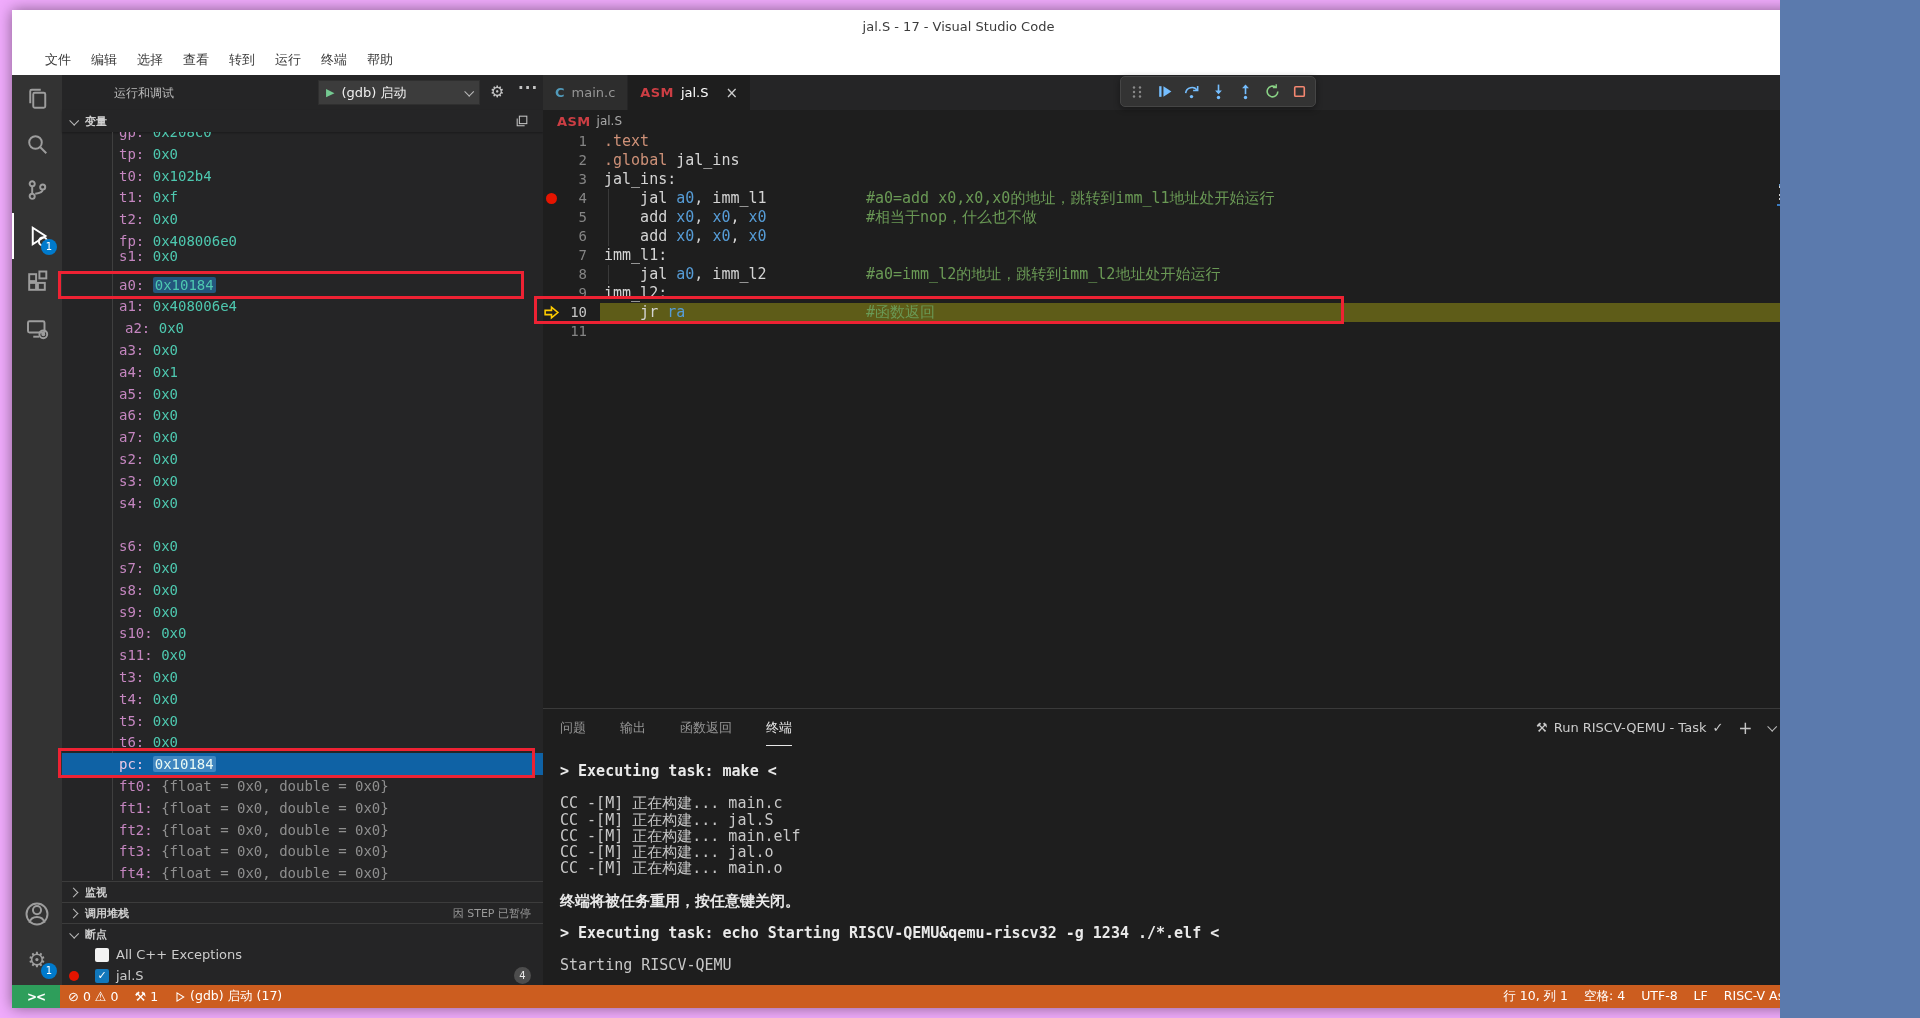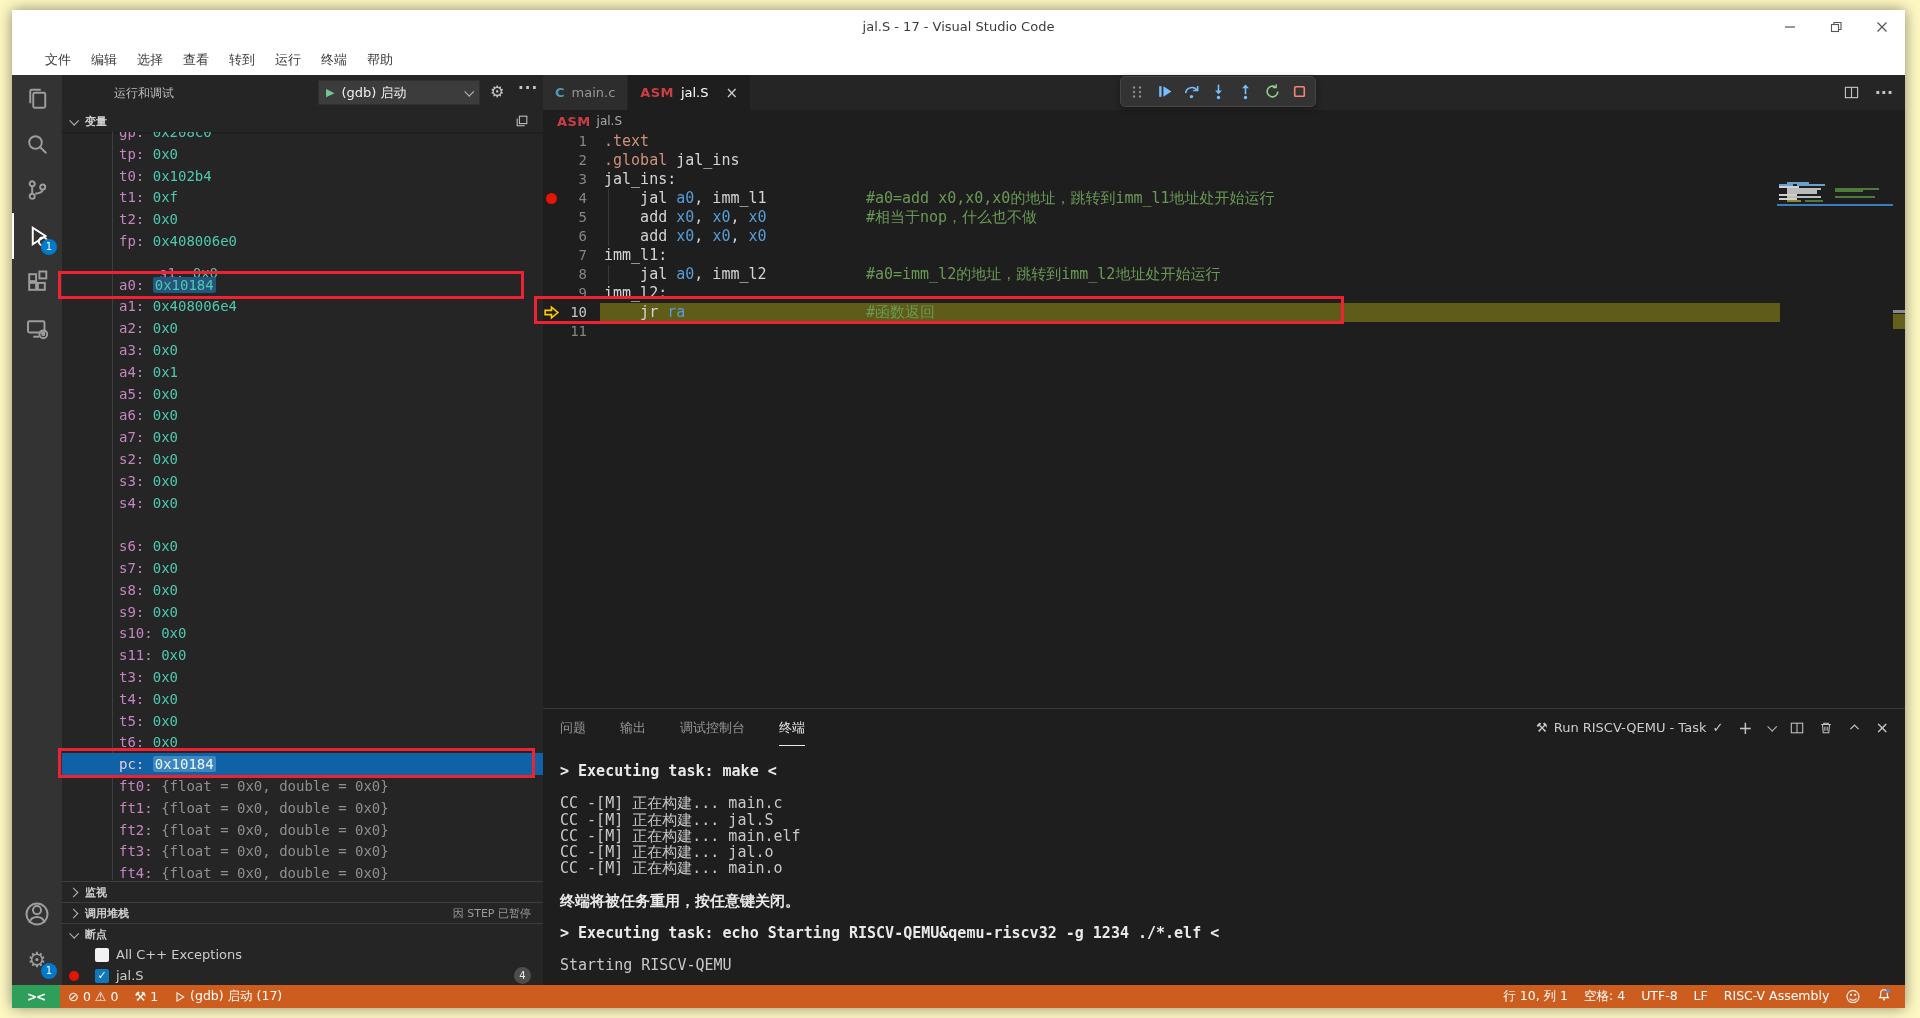--- a/index.html
+++ b/index.html
@@ -1,17 +1,17 @@
 <!DOCTYPE html>
 <html><head>
 <meta charset="utf-8">
 <style>
 *{margin:0;padding:0;box-sizing:border-box}
 html,body{background:#5b7aad}
-.screen{position:relative;width:1920px;height:1018px;background:#fef9c3;overflow:hidden;
+.screen{position:relative;width:1780px;height:1018px;background:#f0abfc;overflow:hidden;
  font-family:"DejaVu Sans",sans-serif;-webkit-font-smoothing:antialiased}
 .window{position:absolute;left:12px;top:10px;width:1893px;height:998px;background:#1e1e1e;box-shadow:0 0 14px rgba(0,0,0,.45)}
 
 
 .titlebar{position:absolute;left:0;top:0;width:100%;height:34px;background:#ffffff}
 .title{position:absolute;left:0;width:100%;text-align:center;line-height:34px;font-size:13px;color:#3c3c3c}
 .win-controls{position:absolute;right:0;top:0;height:34px;display:flex}
 .win-btn{width:46px;height:34px;display:flex;align-items:center;justify-content:center;color:#555}
 .menubar{position:absolute;left:0;top:34px;width:100%;height:31px;background:#ffffff;display:flex;align-items:center;padding-left:23px}
 .menu-item{font-size:13px;color:#3b3b3b;padding:4px 10px;cursor:default}
@@ -241,24 +241,24 @@
       </div>
 
       <div class="var-list" id="var-list">
         <div class="guide"></div>
       <div class="var-row" style="top: -11px;"><span class="var-name">gp: </span><span class="var-val">0x208c0</span></div>
             <div class="var-row" style="top: 10.8px;"><span class="var-name">tp: </span><span class="var-val">0x0</span></div>
             <div class="var-row" style="top: 32.6px;"><span class="var-name">t0: </span><span class="var-val">0x102b4</span></div>
             <div class="var-row" style="top: 54.4px;"><span class="var-name">t1: </span><span class="var-val">0xf</span></div>
             <div class="var-row" style="top: 76.2px;"><span class="var-name">t2: </span><span class="var-val">0x0</span></div>
             <div class="var-row" style="top: 98px;"><span class="var-name">fp: </span><span class="var-val">0x408006e0</span></div>
-            <div class="var-row" style="top: 130px; margin-left: 40px;"><span class="var-name">s1: </span><span class="var-val">0x0</span></div>
+            <div class="var-row" style="top: 113px;"><span class="var-name">s1: </span><span class="var-val">0x0</span></div>
             <div class="var-row" style="top: 141.6px;"><span class="var-name">a0: </span><span class="var-val valbox">0x10184</span></div>
             <div class="var-row" style="top: 163.4px;"><span class="var-name">a1: </span><span class="var-val">0x408006e4</span></div>
-            <div class="var-row" style="top: 185.2px;"><span class="var-name">a2: </span><span class="var-val">0x0</span></div>
+            <div class="var-row" style="top: 185.2px; margin-left: 6px;"><span class="var-name">a2: </span><span class="var-val">0x0</span></div>
             <div class="var-row" style="top: 207px;"><span class="var-name">a3: </span><span class="var-val">0x0</span></div>
             <div class="var-row" style="top: 228.8px;"><span class="var-name">a4: </span><span class="var-val">0x1</span></div>
             <div class="var-row" style="top: 250.6px;"><span class="var-name">a5: </span><span class="var-val">0x0</span></div>
             <div class="var-row" style="top: 272.4px;"><span class="var-name">a6: </span><span class="var-val">0x0</span></div>
             <div class="var-row" style="top: 294.2px;"><span class="var-name">a7: </span><span class="var-val">0x0</span></div>
             <div class="var-row" style="top: 316px;"><span class="var-name">s2: </span><span class="var-val">0x0</span></div>
             <div class="var-row" style="top: 337.8px;"><span class="var-name">s3: </span><span class="var-val">0x0</span></div>
             <div class="var-row" style="top: 359.6px;"><span class="var-name">s4: </span><span class="var-val">0x0</span></div>
             <div class="var-row" style="top: 403.2px;"><span class="var-name">s6: </span><span class="var-val">0x0</span></div>
             <div class="var-row" style="top: 425px;"><span class="var-name">s7: </span><span class="var-val">0x0</span></div>
@@ -365,21 +365,21 @@
             <div class="cl current ind" style="top: 171px;"><div class="cur-bg"></div><div class="gut"><svg width="17" height="17" viewBox="0 0 16 16" fill="none" stroke="#ffcc00" stroke-width="1.5">
                   <path d="M2 6h6V3l6 5-6 5v-3H2z"></path>
                 </svg></div><div class="num">10</div><div class="txt"><span class="tok-pl">    jr </span><span class="tok-reg">ra</span><span class="tok-pl">                    </span><span class="tok-com">#函数返回</span></div></div>
             <div class="cl" style="top: 190px;"><div class="gut"></div><div class="num">11</div><div class="txt"></div></div>
           </div>
 
       <div class="panel">
         <div class="panel-tabs" id="panel-tabs">
               <div class="panel-tab">问题</div>
               <div class="panel-tab">输出</div>
-              <div class="panel-tab">调试控制台</div>
+              <div class="panel-tab">函数返回</div>
               <div class="panel-tab active">终端</div>
             </div>
         <div class="panel-actions">
           <span class="task-label">
             <span class="stat-ico">⚒</span>
             <span>Run RISCV-QEMU - Task</span>
             <span>✓</span>
           </span>
           <span style="font-size:17px">+</span>
           <span class="caret"></span>

